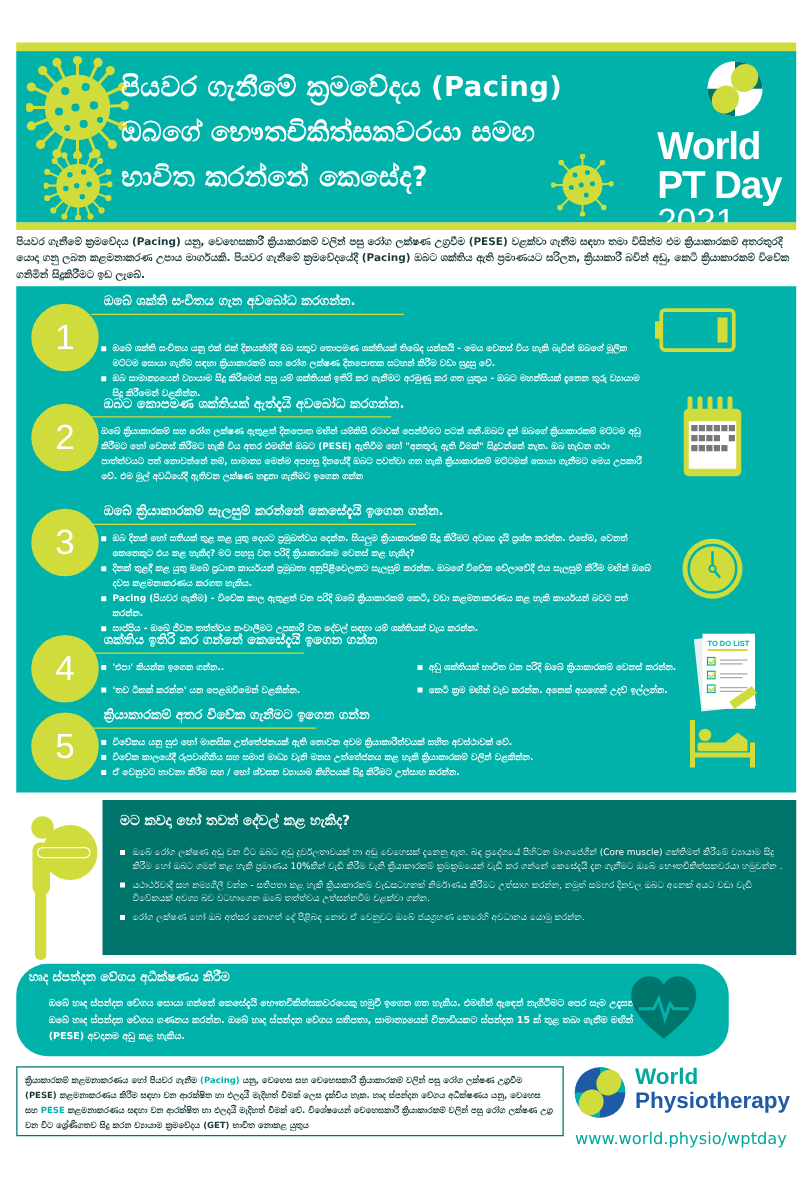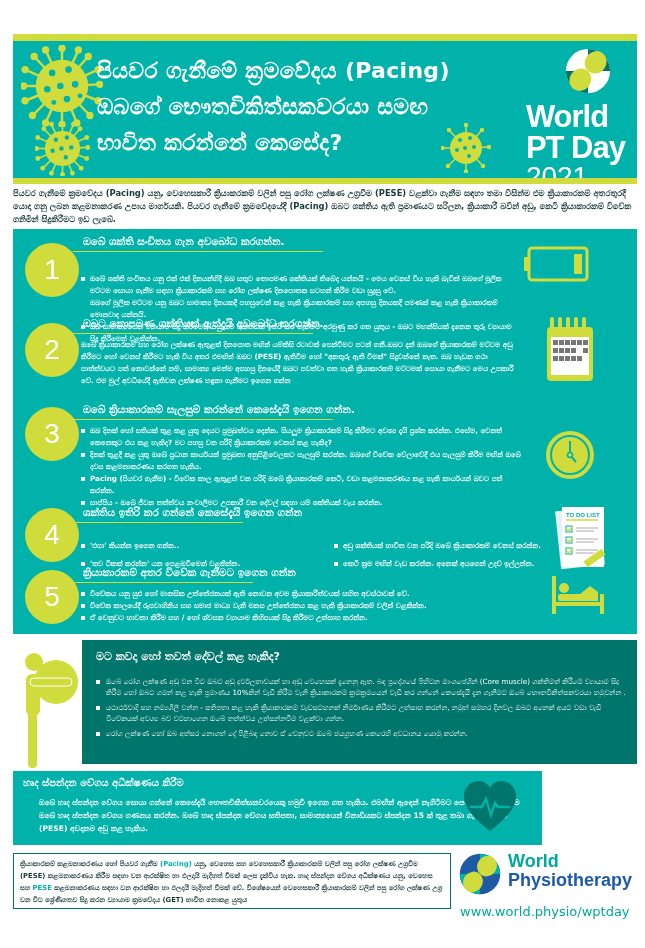--- a/index.html
+++ b/index.html
@@ -25,34 +25,34 @@
     .main-panel { position: absolute; left: 13px; top: 229px; width: 624px; height: 405px; background: #00b2aa; }
     .step { position: absolute; left: 0; width: 624px; }
     .step-circle { position: absolute; left: 12px; width: 54px; height: 54px; border-radius: 50%; background: #cfdc3c; color: #fff; font-size: 28px; font-family: "Liberation Sans", sans-serif; display: flex; align-items: center; justify-content: center; }
     .step-title { position: absolute; left: 68px; font-size: 10.5px; font-weight: bold; color: #fff; padding-bottom: 3px; padding-left: 2px; }
     .step-underline { position: absolute; left: 60px; height: 1px; background: #cfdc3c; }
     .step-body { position: absolute; left: 68px; font-size: 7.2px; line-height: 12px; color: #fff; font-weight: bold; }
     .step-body ul { list-style: none; }
     .step-body li { position: relative; padding-left: 9px; }
     .step-body li.bullet::before { content: ""; position: absolute; left: 0; top: 4px; width: 4px; height: 4px; background: #fff; }
     .two-col { display: flex; gap: 36px; }
-    .two-col ul { width: 230px; margin-top: 12px; }
+    .two-col ul { width: 230px; }
     .two-col li { margin-bottom: 6px; }
     .icon-box { position: absolute; }
 
     
     .more-figure { position: absolute; left: 22px; top: 652px; width: 56px; height: 118px; }
     .more-panel { position: absolute; left: 82px; top: 640px; width: 555px; height: 124px; background: #00756c; }
     .more-title { position: absolute; left: 14px; top: 10px; font-size: 11px; font-weight: bold; color: #fff; }
     .more-body { position: absolute; left: 14px; top: 36px; width: 530px; font-size: 7.2px; line-height: 11px; color: #fff; font-weight: normal; }
     .more-body li { list-style: none; position: relative; padding-left: 10px; margin-bottom: 4px; }
     .more-body li::before { content: ""; position: absolute; left: 0; top: 4px; width: 4px; height: 4px; background: #fff; }
 
     
-    .heart-panel { position: absolute; left: 13px; top: 771px; width: 529px; height: 74px; background: #00b2aa; }
+    .heart-panel { position: absolute; left: 13px; top: 771px; width: 570px; height: 74px; background: #00b2aa; border-radius: 25px; }
     .heart-title { position: absolute; left: 10px; top: 6px; font-size: 10px; font-weight: bold; color: #fff; }
     .heart-body { position: absolute; left: 26px; top: 25px; width: 490px; font-size: 7.6px; line-height: 13px; color: #fff; font-weight: bold; }
     .heart-icon { position: absolute; right: 24px; top: 8px; width: 56px; height: 56px; }
 
     
     .footer-note { position: absolute; left: 13px; top: 853px; width: 438px; height: 56px; border: 1.5px solid #00756c; padding: 4px 6px; font-size: 6.8px; line-height: 12px; color: #1a3a3a; font-weight: bold; }
     .footer-note .hl { color: #00b2aa; }
     .wp-logo { position: absolute; left: 458px; top: 850px; width: 180px; height: 80px; }
     .wp-mark { position: absolute; left: 0; top: 2px; width: 44px; height: 44px; }
     .wp-text { position: absolute; left: 50px; top: 2px; color: #0055a5; font-family: "Liberation Sans", sans-serif; font-weight: bold; }
@@ -215,21 +215,20 @@
 
 <div class="main-panel">
 
   <div class="step" style="top:0;">
     <div class="step-circle" style="top:14px;">1</div>
     <div class="step-title" style="top:6px;">ඔබේ ශක්ති සංචිතය ගැන අවබෝධ කරගන්න.</div>
     <div class="step-underline" style="top:22px;width:250px;"></div>
     <div class="step-body" style="top:44px;width:440px;">
       <ul>
         <li class="bullet">ඔබේ ශක්ති සංචිතය යනු එක් එක් දිනයන්හිදී ඔබ සතුව තොපමණ ශක්තියක් තිබේද යන්නයි - මෙය වෙනස් විය හැකි බැවින් ඔබගේ මූලික මට්ටම සොයා ගැනීම සඳහා ක්‍රියාකාරකම් සහ රෝග ලක්ෂණ දිනපොතක සටහන් කිරීම වඩා සුදුසු වේ.</li>
-        <li>ඔබගේ මූලික මට්ටම යනු ඔබට සාමාන්‍ය දිනයකදී පහසුවෙන් කළ හැකි ක්‍රියාකාරකම් සහ අපහසු දිනයකදී පමණක් කළ හැකි ක්‍රියාකාරකම් මොනවාද යන්නයි.</li>
         <li class="bullet">ඔබ සාමාන්‍යයෙන් ව්‍යායාම සිදු කිරීමෙන් පසු යම් ශක්තියක් ඉතිරි කර ගැනීමට අරමුණු කර ගත යුතුය - ඔබට මහන්සියක් දැනෙන තුරු ව්‍යායාම සිදු කිරීමෙන් වළකින්න.</li>
       </ul>
     </div>
     <svg class="icon-box" style="left:510px;top:17px;width:66px;height:36px;" viewBox="0 0 66 36">
       <rect x="6" y="2" width="58" height="32" rx="3" fill="none" stroke="#cfdc3c" stroke-width="3"></rect>
       <rect x="1" y="11" width="5" height="14" fill="#cfdc3c"></rect>
       <rect x="51" y="8" width="8" height="20" fill="#cfdc3c"></rect>
     </svg>
   </div>
 

